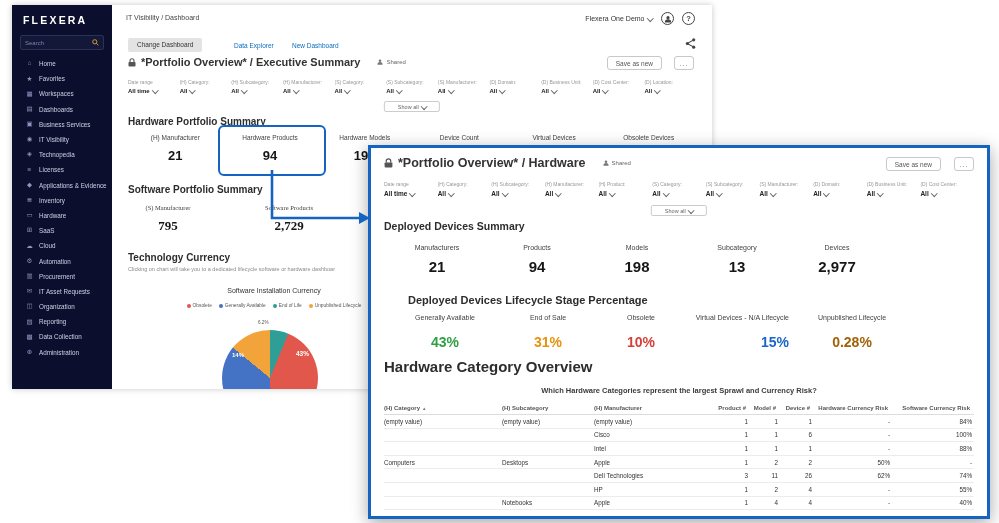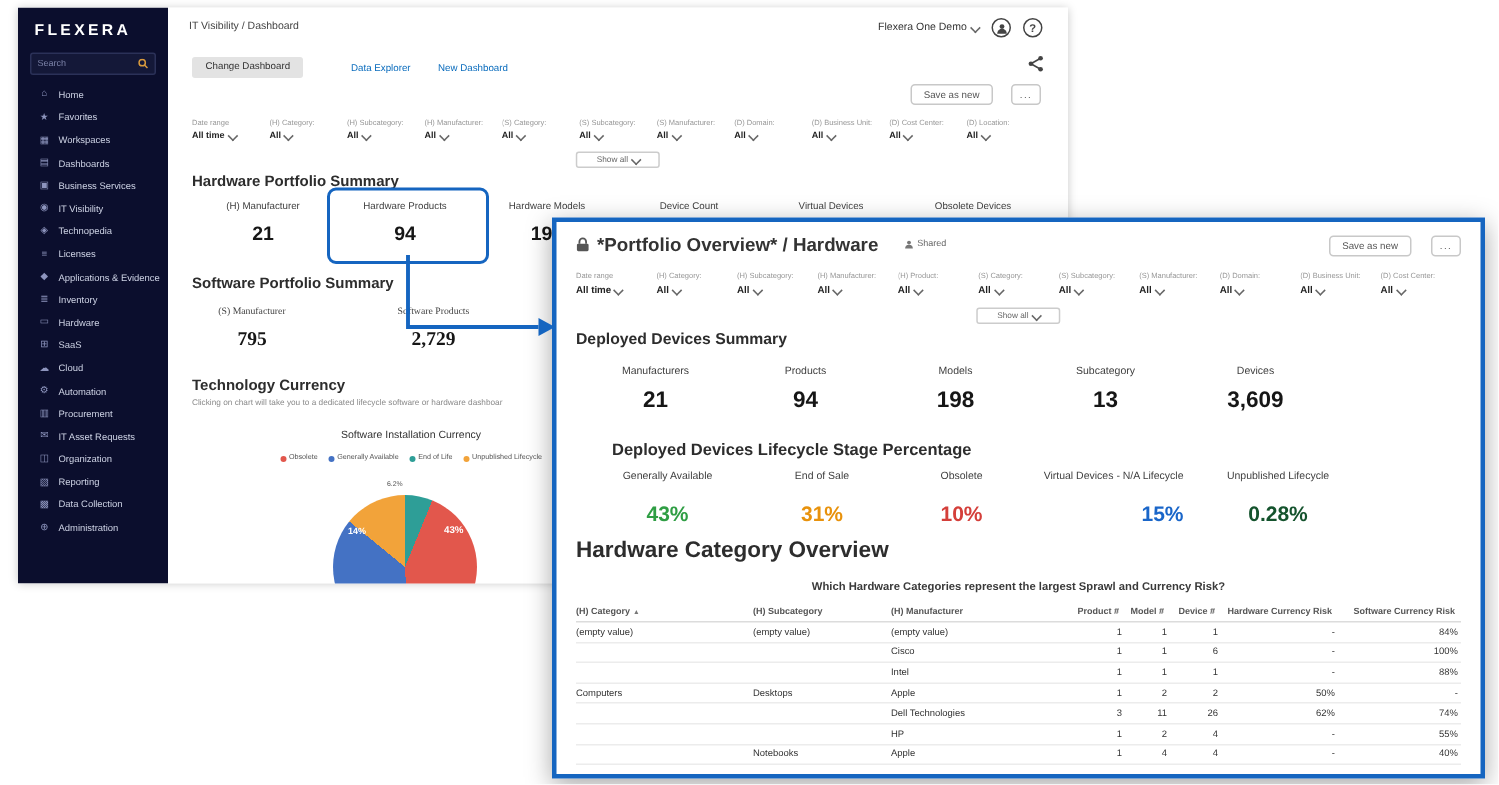--- a/index.html
+++ b/index.html
@@ -248,20 +248,34 @@
       <div class="share-ico">
         <svg width="11" height="11" viewBox="0 0 12 12">
           <line x1="9.5" y1="2" x2="2.5" y2="6" stroke="#444" stroke-width="1.1"></line>
           <line x1="2.5" y1="6" x2="9.5" y2="10" stroke="#444" stroke-width="1.1"></line>
           <circle cx="9.5" cy="2" r="1.7" fill="#444"></circle>
             <circle cx="2.5" cy="6" r="1.7" fill="#444"></circle>
             <circle cx="9.5" cy="10" r="1.7" fill="#444"></circle>
         </svg>
       </div>
 
+      <div class="dash-header">
+        <svg width="8" height="9" viewBox="0 0 8 9">
+          <path d="M2 4 V2.8 a2 2 0 0 1 4 0 V4" fill="none" stroke="#555" stroke-width="1.1"></path>
+          <rect x="0.5" y="4" width="7" height="4.5" rx="0.8" fill="#555"></rect>
+        </svg>
+        <span class="dash-title">*Portfolio Overview* / Executive Summary</span>
+        <span class="shared">
+          <svg width="6" height="6" viewBox="0 0 7 7">
+              <circle cx="3.5" cy="2" r="1.5" fill="#777"></circle>
+              <path d="M0.5 6.6 a3 3 0 0 1 6 0 Z" fill="#777"></path>
+            </svg>
+          <span>Shared</span>
+        </span>
+      </div>
       <div class="btn exec-save">Save as new</div>
       <div class="btn exec-more">...</div>
 
       <div class="filters exec-filters">
         <div class="filter">
             <div class="f-label">Date range</div>
             <div class="f-value">
               <span>All time</span>
               <span class="chev"></span>
             </div>
@@ -536,21 +550,21 @@
         <div class="stat-card">
           <div class="sc-label">Models</div>
           <div class="sc-value">198</div>
         </div>
         <div class="stat-card">
           <div class="sc-label">Subcategory</div>
           <div class="sc-value">13</div>
         </div>
         <div class="stat-card">
           <div class="sc-label">Devices</div>
-          <div class="sc-value">3,609</div>
+          <div class="sc-value">2,977</div>
         </div>
     </div>
 
     <div class="sec-title ov-sec2">Deployed Devices Lifecycle Stage Percentage</div>
     <div class="ov-lc-cards">
       <div class="lc-card">
           <div class="lc-label">Generally Available</div>
           <div class="lc-value" style="color: rgb(47, 158, 68);">43%</div>
         </div>
         <div class="lc-card">
@@ -560,21 +574,21 @@
         <div class="lc-card">
           <div class="lc-label">Obsolete</div>
           <div class="lc-value" style="color: rgb(212, 63, 58);">10%</div>
         </div>
         <div class="lc-card">
           <div class="lc-label">Virtual Devices - N/A Lifecycle</div>
           <div class="lc-value" style="color: rgb(26, 102, 201);">15%</div>
         </div>
         <div class="lc-card">
           <div class="lc-label">Unpublished Lifecycle</div>
-          <div class="lc-value" style="color: #14532d;">0.28%</div>
+          <div class="lc-value" style="color: #a16207;">0.28%</div>
         </div>
     </div>
 
     <div class="sec-title ov-sec3">Hardware Category Overview</div>
     <div class="ov-question">Which Hardware Categories represent the largest Sprawl and Currency Risk?</div>
 
     <table class="cat-table">
       <colgroup>
         <col style="width:118px">
           <col style="width:92px">

